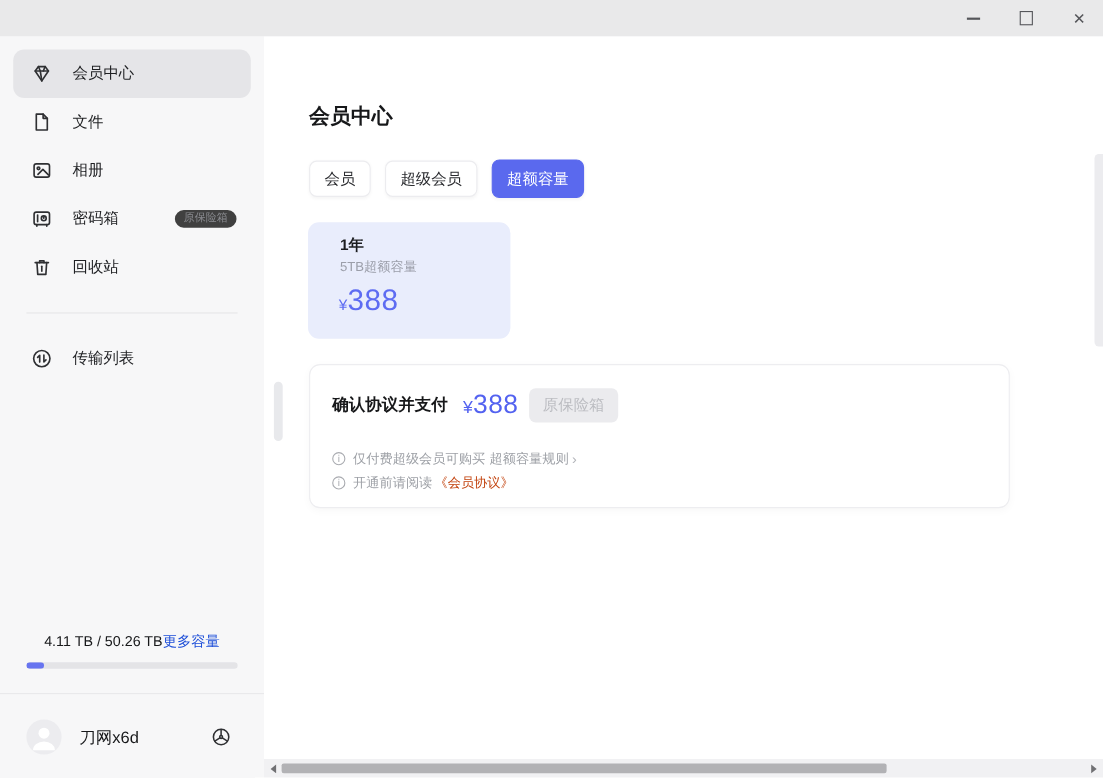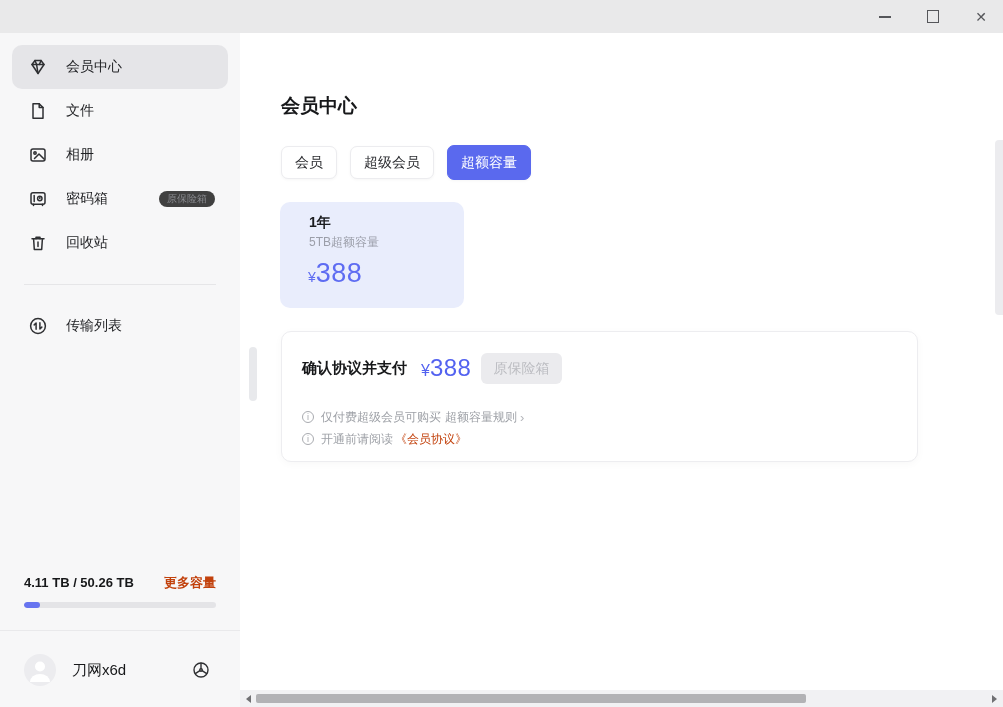--- a/index.html
+++ b/index.html
@@ -22,23 +22,23 @@
   .nav { position:absolute; top:12px; left:12px; right:12px; }
   .nav-item { height:44px; display:flex; align-items:center; padding:0 13px 0 16px; border-radius:10px; font-size:14px; color:#1f2023; cursor:pointer; }
   .nav-item.selected { background:#e5e5e8; }
   .nav-item .icon { width:20px; height:20px; flex:0 0 20px; margin-right:18px; display:flex; align-items:center; justify-content:center; }
   .icon svg { stroke:#2f3033; fill:none; stroke-width:1.5; stroke-linecap:round; stroke-linejoin:round; }
   .badge { margin-left:auto; font-size:10px; color:#8a8b90; background:#404040; border-radius:9px; padding:3px 8px; line-height:1; }
   .nav-divider { height:1px; background:#e6e6e8; margin:19px 12px 0 12px; }
   .nav-item.transfer { margin-top:19px; }
 
   .storage { position:absolute; left:24px; right:24px; top:541px; }
-  .storage-row { display:flex; align-items:baseline; justify-content:space-between;font-weight:bold; }
+  .storage-row { display:flex; align-items:baseline; justify-content:center; }
   .storage-usage { font-size:13px; color:#17181a; }
-  .storage-more { font-size:13px; color:#c2410c; cursor:pointer; }
+  .storage-more { font-size:13px; color:#1d4ed8; cursor:pointer; }
   .progress-track { margin-top:10px; height:6px; background:#e4e4e7; border-radius:3px; overflow:hidden; }
   .progress-fill { height:6px; background:#6774f0; border-radius:3px; }
 
   .user-divider { position:absolute; left:0; right:0; top:597px; height:1px; background:#e9e9eb; }
   .user-row { position:absolute; left:24px; right:28px; top:613px; height:48px; display:flex; align-items:center; }
   .avatar { width:32px; height:32px; border-radius:50%; background:#ececef; display:flex; align-items:center; justify-content:center; overflow:hidden; cursor:pointer; }
   .user-name { margin-left:16px; font-size:15px; color:#17181a; }
   .settings { margin-left:auto; width:22px; height:22px; display:flex; align-items:center; justify-content:center; cursor:pointer; }
   .settings svg { stroke:#2f3033; fill:none; stroke-width:1.4; stroke-linecap:round; }
 

